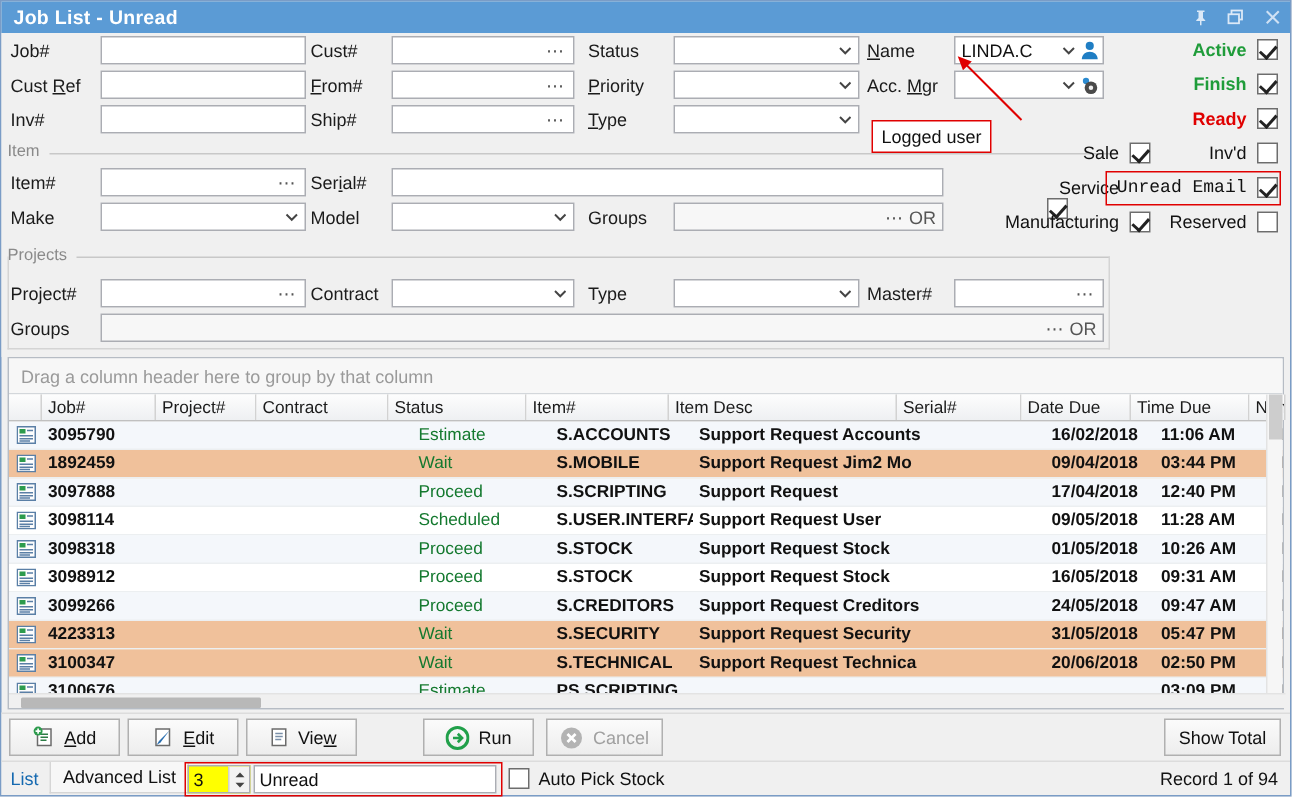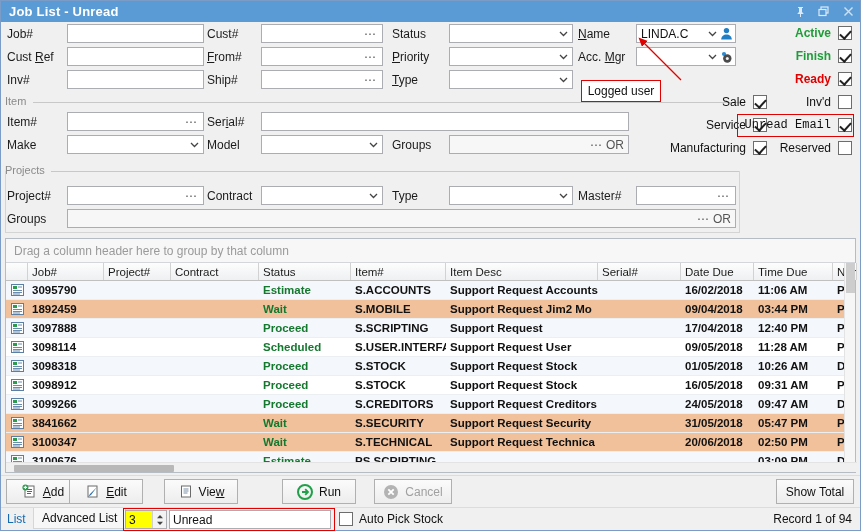--- a/index.html
+++ b/index.html
@@ -87,21 +87,21 @@
   }
   .rows { position:relative; height:190px; overflow:hidden; }
   .row { display:flex; height:19px; align-items:center; border-bottom:1px solid #eceff1; }
   .row .c {
     font-size:11.5px; overflow:hidden; white-space:nowrap; padding-left:4px;
     display:flex; align-items:center; height:100%;
   }
   .row.alt { background:#f4f7fb; }
   .row.hl { background:#f0c19b; }
   .row .c.b { font-weight:bold; }
-  .row .c.status { font-weight:bold; color:#14792f; }
+  .row .c.status { font-weight:normal; color:#14792f;margin-left:16px; }
   .rowicon { width:22px; display:flex; align-items:center; justify-content:center; flex:none; }
   .rowicon svg { display:block; }
 
   .hscroll { position:absolute; left:0; bottom:0; width:851px; height:10px; background:#f0f0f0; border-top:1px solid #e3e3e3; }
   .hscroll .thumb { position:absolute; left:8px; top:2px; height:7px; width:160px; background:#b8b8b8; border-radius:1px; }
   .vscroll { position:absolute; right:0; top:24px; width:11px; bottom:10px; background:#f6f6f6; border-left:1px solid #e3e3e3; }
   .vscroll .thumb { position:absolute; left:1px; top:0; width:9px; height:30px; background:#cdcdcd; }
 
   
   .btnbar { position:absolute; left:0; top:474px; width:859px; height:32px; background:#f0f0f0; border-top:1px solid #dcdcdc;}
@@ -343,21 +343,21 @@
     <div class="lbl" style="left:6px; top:190px;">Groups</div>
     <div class="orbox" style="left:66px; top:187px; width:669px;">
       <span class="ell">⋯</span>
       <span class="ortxt">OR</span>
     </div>
 
     <div class="ckrow" style="left:655px; top:73px;">
       <span class="cklabel" style="width:90px;">Sale</span>
       <span class="ckbox ck"></span>
     </div>
-    <div class="ckrow" style="left:655px; top:96px;">
+    <div class="ckrow" style="left:655px; top:96px;flex-direction:column;">
       <span class="cklabel" style="width:90px;">Service</span>
       <span class="ckbox ck"></span>
     </div>
     <div class="ckrow" style="left:655px; top:119px;">
       <span class="cklabel" style="width:90px;">Manufacturing</span>
       <span class="ckbox ck"></span>
     </div>
 
     <div class="ckrow" style="left:740px; top:4px;">
       <span class="cklabel" style="width:90px; color:#1f9c3a; font-weight:bold;">Active</span>
@@ -538,21 +538,21 @@
           <div class="c b" style="flex: 0 0 24px;">DUNC</div>
         </div>
         <div class="row hl">
           <div class="rowicon" style="flex: 0 0 22px;">
             <svg width="13" height="12" viewBox="0 0 13 12">
               <rect x="0.5" y="0.5" width="12" height="11" fill="#fdfdfd" stroke="#5a7fa6"></rect>
               <rect x="2" y="2" width="4" height="3" fill="#2d9b4d"></rect>
               <path d="M7 3h4M2 6.5h9M2 8.5h9M2 10h7" stroke="#5a7fa6" stroke-width="0.9"></path>
             </svg>
           </div>
-          <div class="c b" style="flex: 0 0 76px;">3841662</div>
+          <div class="c b" style="flex: 0 0 76px;">4223313</div>
           <div class="c b" style="flex: 0 0 67px;"></div>
           <div class="c b" style="flex: 0 0 88px;"></div>
           <div class="c b status" style="flex: 0 0 92px;">Wait</div>
           <div class="c b" style="flex: 0 0 95px;">S.SECURITY</div>
           <div class="c b" style="flex: 0 0 152px;">Support Request Security</div>
           <div class="c b" style="flex: 0 0 83px;"></div>
           <div class="c b" style="flex: 0 0 73px;">31/05/2018</div>
           <div class="c b" style="flex: 0 0 79px;">05:47 PM</div>
           <div class="c b" style="flex: 0 0 24px;">PAUL.B</div>
         </div>
@@ -606,42 +606,42 @@
   <div class="btnbar">
     <div class="btn" style="left:5px; width:74px;">
       <svg width="15" height="15" viewBox="0 0 15 15">
           <rect x="3" y="2" width="9" height="11" fill="#fff" stroke="#6b6b6b"></rect>
           <path d="M5 5.5h5M5 7.5h5M5 9.5h4" stroke="#2d7d46" stroke-width="1"></path>
           <circle cx="3.4" cy="3.4" r="3" fill="#2d9b4d"></circle>
           <path d="M3.4 1.7v3.4M1.7 3.4h3.4" stroke="#fff" stroke-width="1.1"></path>
         </svg>
       <span><u>A</u>dd</span>
     </div>
-    <div class="btn" style="left:68px; width:74px;">
+    <div class="btn" style="left:84px; width:74px;">
       <svg width="15" height="15" viewBox="0 0 15 15">
           <rect x="3" y="2" width="9" height="11" fill="#fff" stroke="#6b6b6b"></rect>
           <path d="M12 3l-7 7-1.6 2.6L6 11z" fill="#2b6fb0"></path>
         </svg>
       <span><u>E</u>dit</span>
     </div>
     <div class="btn" style="left:163px; width:74px;">
       <svg width="15" height="15" viewBox="0 0 15 15">
           <rect x="3.5" y="2" width="9" height="11" fill="#fff" stroke="#6b6b6b"></rect>
           <path d="M5.5 5h5M5.5 7h5M5.5 9h4" stroke="#7a8fa8" stroke-width="1"></path>
         </svg>
       <span>Vie<u>w</u></span>
     </div>
     <div class="btn" style="left:281px; width:74px;">
       <svg width="16" height="16" viewBox="0 0 16 16">
           <circle cx="8" cy="8" r="7" fill="none" stroke="#21a04a" stroke-width="2"></circle>
           <path d="M5 8h6M8.2 5.2L11 8l-2.8 2.8" stroke="#21a04a" stroke-width="1.8" fill="none"></path>
         </svg>
       <span>Run</span>
     </div>
-    <div class="btn dis" style="left:373px; width:78px;">
+    <div class="btn dis" style="left:363px; width:78px;">
       <svg width="16" height="16" viewBox="0 0 16 16">
           <circle cx="8" cy="8" r="7" fill="#b3b3b3"></circle>
           <path d="M5.3 5.3l5.4 5.4M10.7 5.3l-5.4 5.4" stroke="#fff" stroke-width="1.8"></path>
         </svg>
       <span>Cancel</span>
     </div>
     <div class="btn" style="left:775px; width:78px;">
       <span>Show Total</span>
     </div>
   </div>

